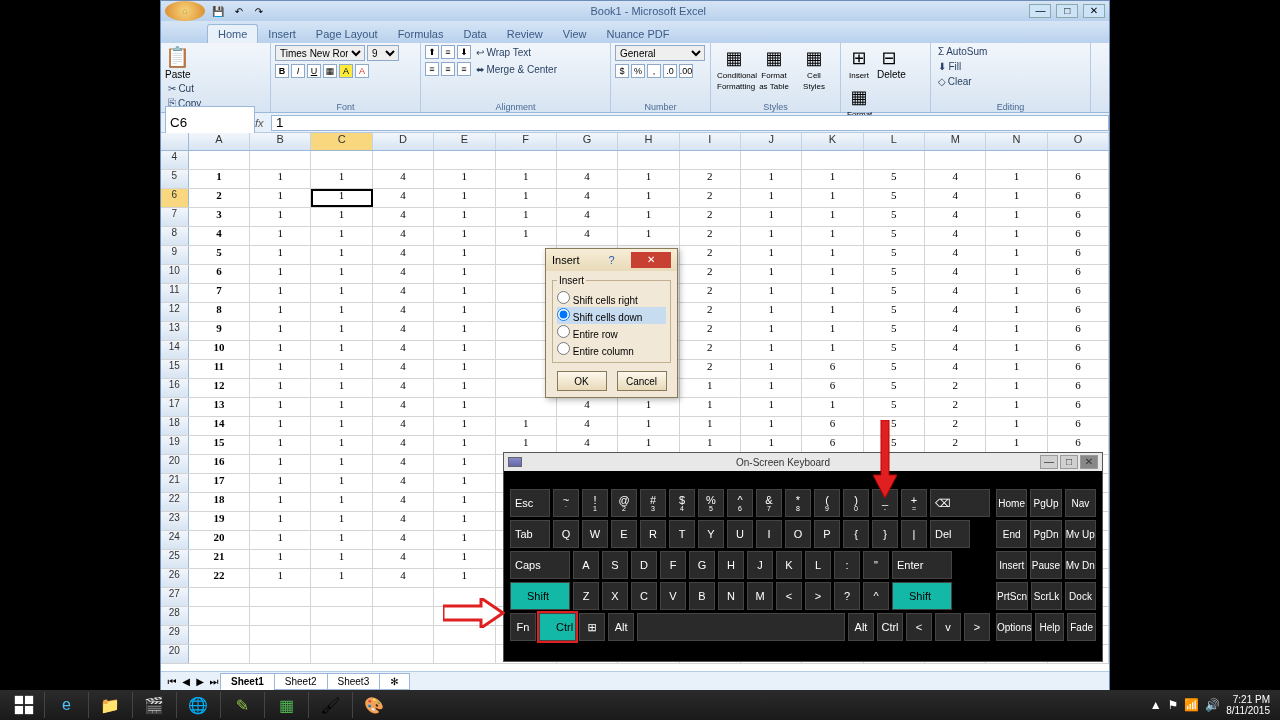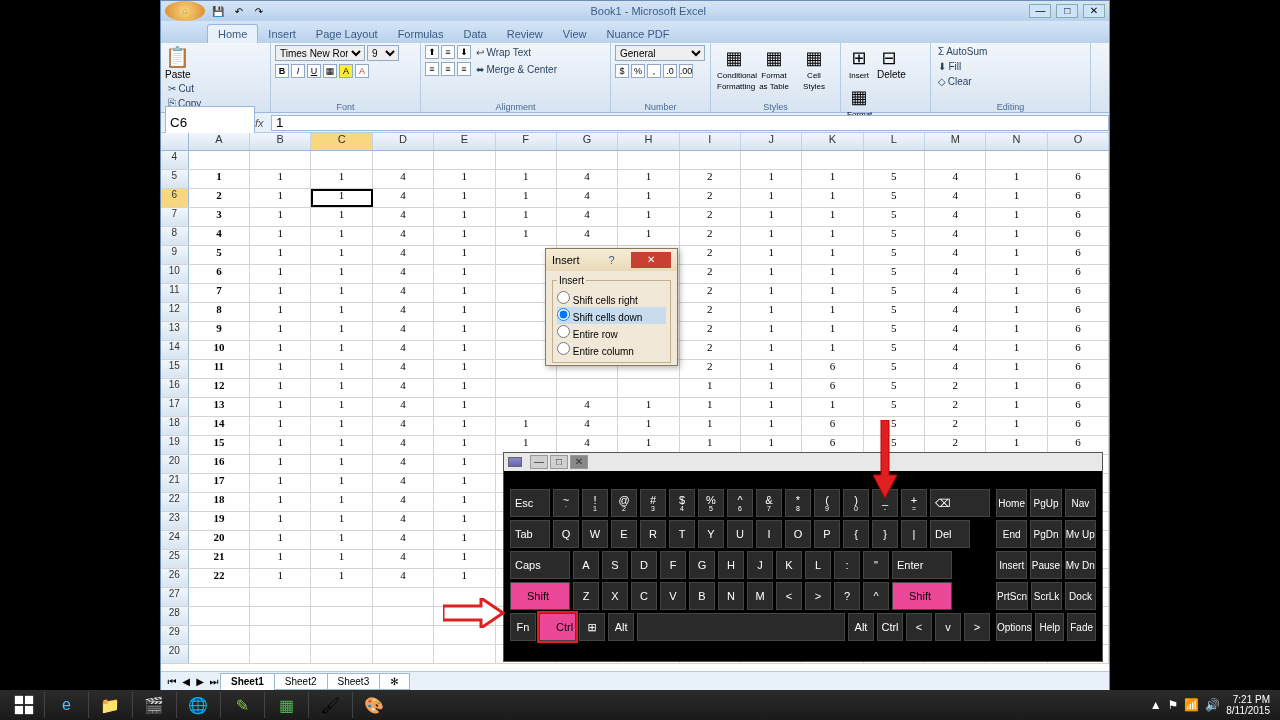--- a/index.html
+++ b/index.html
@@ -81,21 +81,21 @@
 .osk-title .wc { width:18px; height:14px; background:#D0D0D0; text-align:center; margin-left:2px; font-size:10px; cursor:pointer; border:1px solid #999; line-height:12px; }
 .osk-title .wc.close { background:#888; }
 .osk-body { padding:18px 6px 6px; display:flex; gap:6px; }
 .osk-main { flex:1; }
 .osk-side { width:150px; }
 .krow { display:flex; gap:3px; margin-bottom:3px; }
 .key { background:#2A2A2A; border:1px solid #444; height:28px; display:flex; align-items:center; justify-content:center; font-size:11px; cursor:pointer; min-width:26px; padding:0 2px; }
 .key.wide { min-width:40px; justify-content:flex-start; padding-left:4px; }
 .key.xwide { min-width:60px; justify-content:flex-start; padding-left:4px; }
 .key.space { flex:1; }
-.key.pressed { background:#ec4899; color:#000;padding-left:16px; }
+.key.pressed { background:#14b8a6; color:#000;padding-left:16px; }
 .key.ctrl-hl { outline:2px solid #E02020; }
 .key .sub { font-size:7px; display:block; line-height:7px; }
 .sidekey { background:#2A2A2A; border:1px solid #444; height:28px; display:flex;align-items:center;justify-content:center; font-size:10px; cursor:pointer; flex:1; }
 .srow { display:flex; gap:3px; margin-bottom:3px; }
 
 
 .arrow { position:absolute; z-index:70; }
 .arrow.down { left:873px; top:420px; }
 .arrow.right { left:443px; top:598px; }
 .arrow svg { display:block; }
@@ -782,25 +782,30 @@
   </div>
   <div class="dlg-body">
     <fieldset>
       <legend>Insert</legend>
       <label><input type="radio" name="ins" style=""> <span>Shift cells right</span></label>
       <label class="sel"><input type="radio" name="ins" checked="" style=""> <span>Shift cells down</span></label>
       <label><input type="radio" name="ins" style=""> <span>Entire row</span></label>
       <label><input type="radio" name="ins" style=""> <span>Entire column</span></label>
     </fieldset>
   </div>
+  <div class="dlg-btns">
+    <button>OK</button>
+    <button>Cancel</button>
+  </div>
 </div>
 
 <div class="osk">
   <div class="osk-title">
     <div class="kbico"></div>
+    <span>On-Screen Keyboard</span>
     <div class="wc">—</div>
     <div class="wc">□</div>
     <div class="wc close">✕</div>
   </div>
   <div class="osk-body">
     <div class="osk-main" id="osk-main">
         <div class="krow">
           <div class="key wide">Esc</div>
           <div class="key">
             <div style="text-align:center;line-height:10px">

